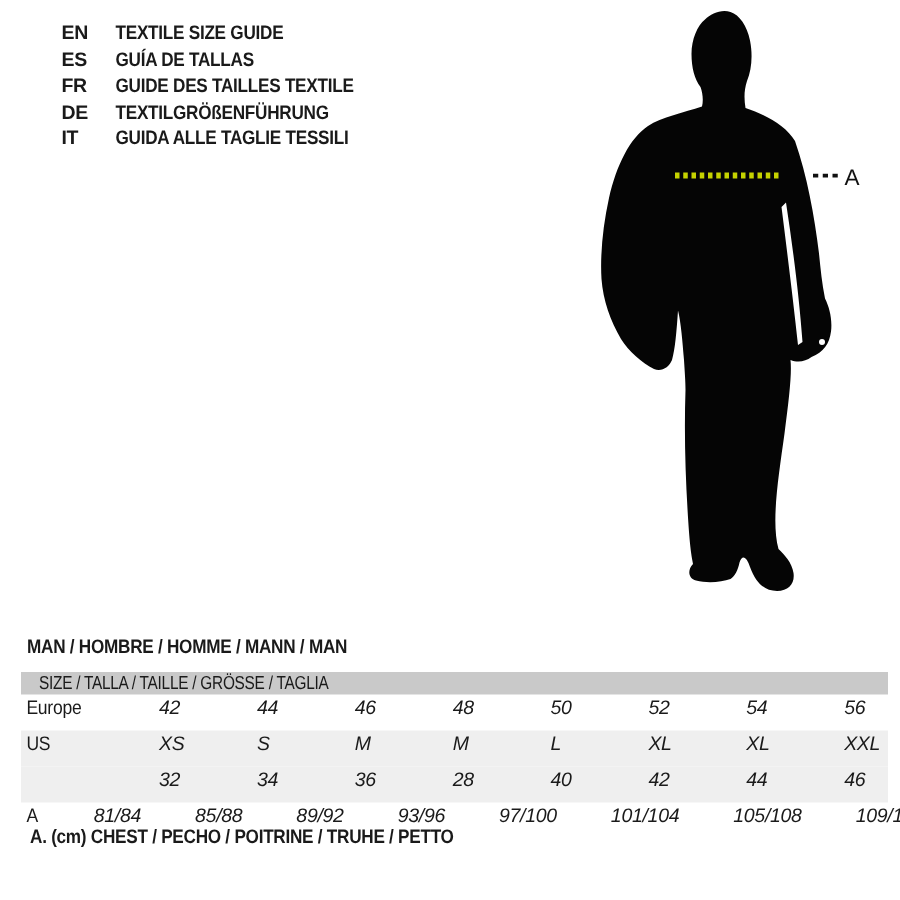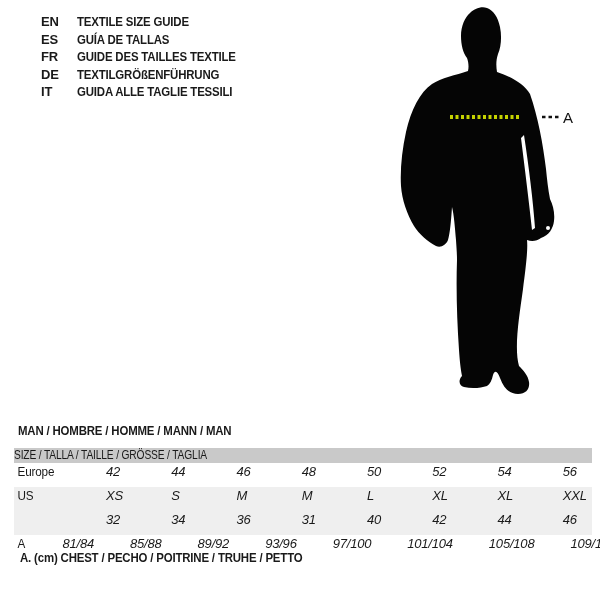--- a/index.html
+++ b/index.html
@@ -17,21 +17,21 @@
   .cat-line{height:20px;line-height:20px;font-size:13.5px;font-weight:bold;
     transform:scaleX(.88);transform-origin:left center;white-space:nowrap;}
   
   .figure-svg{position:absolute;left:390px;top:0;width:200px;height:400px;}
   
   .section-title{position:absolute;top:423px;left:18px;font-size:13px;font-weight:bold;
     transform:scaleX(.88);transform-origin:left center;white-space:nowrap;}
   
   .size-table{position:absolute;top:448px;left:14px;width:578px;}
   .thead{height:15px;line-height:15px;background:var(--header-bg,#c9c9c9);
-    font-size:12.5px;padding-left:0;}
+    font-size:12.5px;padding-left:12px;}
   .thead-label{display:inline-block;transform:scaleX(.82);transform-origin:left center;white-space:nowrap;}
   .trow{display:flex;height:24px;line-height:18px;font-size:13px;gap:36px;}
   .trow.shaded{background:var(--shaded-bg,#efefef);}
   .tlabel{width:52px;padding-left:4px;transform:scaleX(.9);transform-origin:left center;white-space:nowrap;}
   .tcell{flex:1;font-style:italic;}
   
   .footnote{position:absolute;top:550px;left:20px;font-size:13px;font-weight:bold;
     transform:scaleX(.88);transform-origin:left center;white-space:nowrap;}
 </style>
 </head>
@@ -140,21 +140,21 @@
         <div class="tcell">XL</div>
         <div class="tcell">XL</div>
         <div class="tcell">XXL</div>
       </div>
 
       <div class="trow shaded">
         <div class="tlabel"></div>
         <div class="tcell">32</div>
         <div class="tcell">34</div>
         <div class="tcell">36</div>
-        <div class="tcell">31</div>
+        <div class="tcell">28</div>
         <div class="tcell">40</div>
         <div class="tcell">42</div>
         <div class="tcell">44</div>
         <div class="tcell">46</div>
       </div>
 
       <div class="trow">
         <div class="tlabel">A</div>
         <div class="tcell">81/84</div>
         <div class="tcell">85/88</div>

